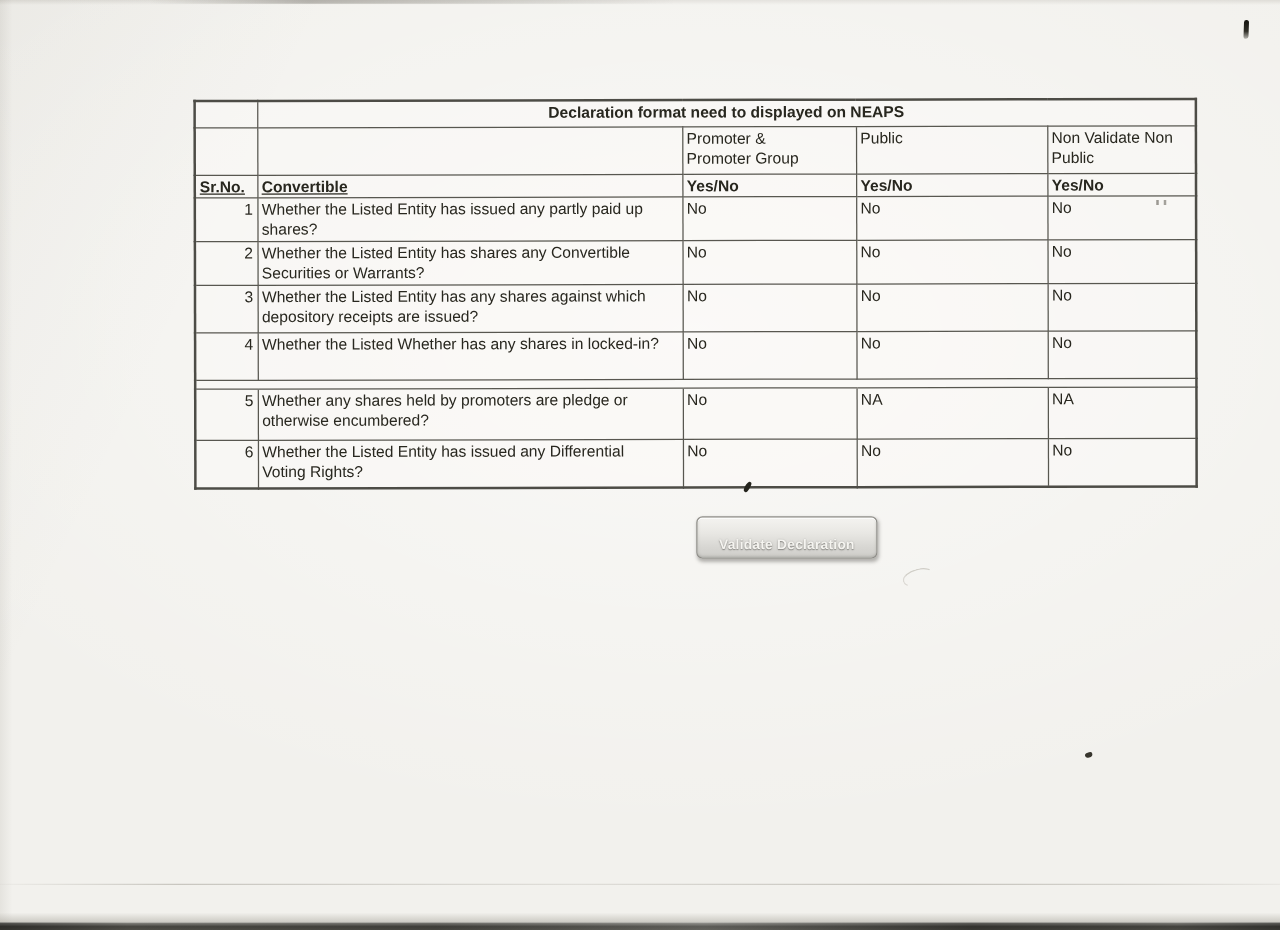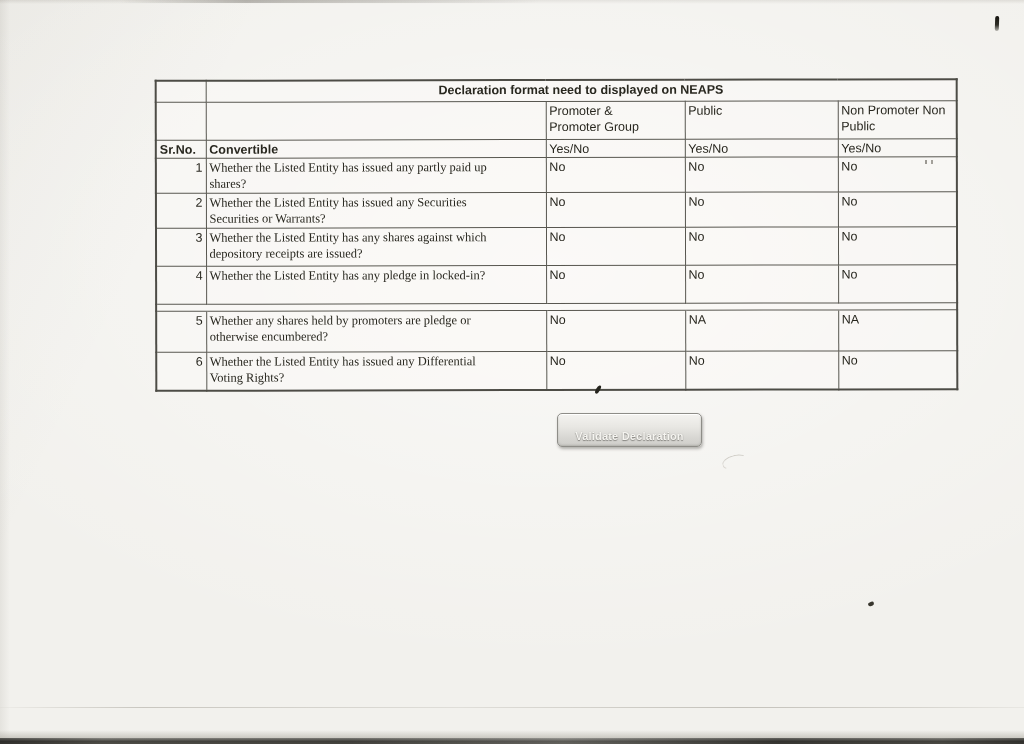--- a/index.html
+++ b/index.html
@@ -41,24 +41,24 @@
     border: 1px solid #585750;
     font-size: 12.5px;
     line-height: 16px;
     color: #28271f;
     vertical-align: top;
     padding: 1px 3px 0 3px;
     overflow: hidden;
   }
   td.title-cell { text-align: center; font-weight: bold; font-size: 13px; padding-top: 2px; color: #22211a; }
   td.ghead { font-weight: normal; white-space: pre-line; line-height: 17px; padding-top: 2px; }
-  td.lbl { font-weight: bold; }
-  td.yn { font-weight: normal; }
+  td.lbl { font-weight: bold; text-decoration: underline; }
+  td.yn { font-weight: bold; }
   td.sr { text-align: right; padding-right: 2px; }
-  td.q  { white-space: pre-line; font-family: Liberation Serif, serif; }
+  td.q  { white-space: pre-line; }
   tr.spacer td { border-left: none; border-right: none; padding: 0; }
 
   
   .validate-btn {
     position: absolute; left: 557px; top: 413px; width: 145px; height: 22px;
     border-radius: 5px;
     border: 1px solid #8e8d88;
     background: linear-gradient(to bottom, #f4f3f0 0%, #e8e7e3 40%, #d7d6d2 75%, #cfceca 100%);
     box-shadow: inset 0 1px 0 rgba(255,255,255,0.95), inset 0 -1px 2px rgba(140,139,134,0.45), 1px 2px 3px rgba(96,94,89,0.45);
     font-family: "Liberation Sans", sans-serif;
@@ -133,58 +133,58 @@
       <tr style="height:21px">
         <td></td>
         <td colspan="4" class="title-cell">Declaration format need to displayed on NEAPS</td>
       </tr>
       <tr style="height:38px">
         <td></td>
         <td></td>
         <td class="ghead">Promoter &amp;
 Promoter Group</td>
         <td class="ghead">Public</td>
-        <td class="ghead">Non Promoter Non
+        <td class="ghead">Non Validate Non
 Public</td>
       </tr>
       <tr style="height:17px">
         <td class="lbl">Sr.No.</td>
         <td class="lbl">Convertible</td>
         <td class="yn">Yes/No</td>
         <td class="yn">Yes/No</td>
         <td class="yn">Yes/No</td>
       </tr>
 
       <tr style="height:35px">
         <td class="sr">1</td>
         <td class="q">Whether the Listed Entity has issued any partly paid up
 shares?</td>
         <td class="a">No</td>
         <td class="a">No</td>
         <td class="a">No</td>
       </tr>
       <tr style="height:35px">
         <td class="sr">2</td>
-        <td class="q">Whether the Listed Entity has issued any Securities
+        <td class="q">Whether the Listed Entity has shares any Convertible
 Securities or Warrants?</td>
         <td class="a">No</td>
         <td class="a">No</td>
         <td class="a">No</td>
       </tr>
       <tr style="height:38px">
         <td class="sr">3</td>
         <td class="q">Whether the Listed Entity has any shares against which
 depository receipts are issued?</td>
         <td class="a">No</td>
         <td class="a">No</td>
         <td class="a">No</td>
       </tr>
       <tr style="height:38px">
         <td class="sr">4</td>
-        <td class="q">Whether the Listed Entity has any pledge in locked-in?</td>
+        <td class="q">Whether the Listed Whether has any shares in locked-in?</td>
         <td class="a">No</td>
         <td class="a">No</td>
         <td class="a">No</td>
       </tr>
       <tr style="height:7px" class="spacer">
         <td></td>
         <td></td>
         <td></td>
         <td></td>
         <td></td>

